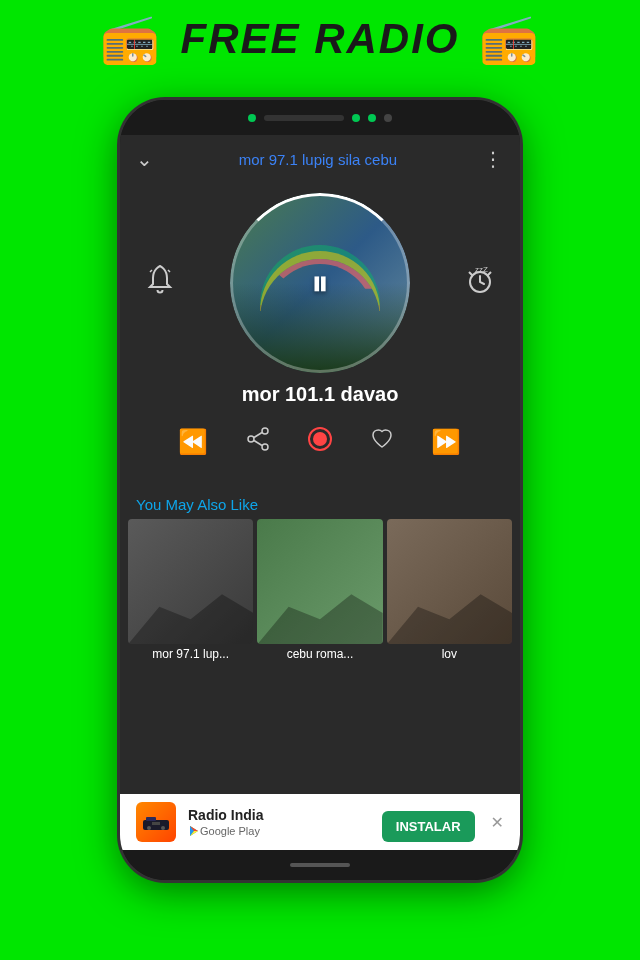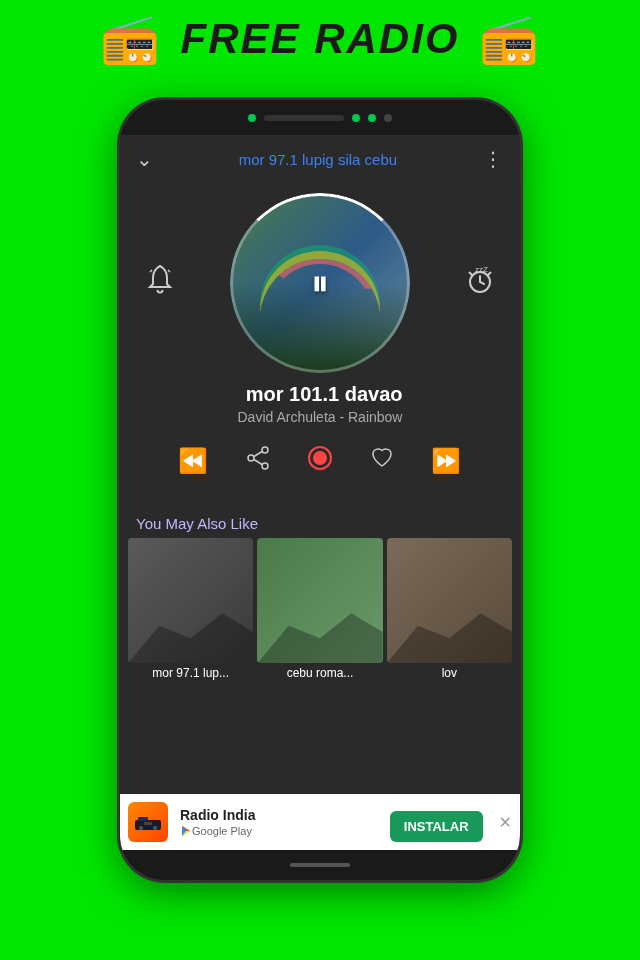--- a/index.html
+++ b/index.html
@@ -188,21 +188,21 @@
     .trees-bg {
       position: absolute;
       bottom: 0;
       width: 100%;
       height: 50%;
       background: linear-gradient(180deg, transparent 0%, #1a3a1a 100%);
     }
 
     
     .song-info {
-      text-align: right;
+      text-align: left;
       margin: 10px 8px 5px;
     }
     .station-name {
       color: #fff;
       font-size: 20px;
       font-weight: bold;
     }
     .song-name {
       color: #aaa;
       font-size: 14px;
@@ -226,21 +226,21 @@
       color: #ff4444;
       font-size: 22px;
     }
     .ctrl-btn.heart {
       color: #ccc;
       font-size: 22px;
     }
 
     
     .section-title {
-      color: #c4b5fd;
+      color: #0ea5e9;
       font-size: 15px;
       padding: 8px 16px 6px;
       background: #2a2a2a;
     }
 
     
     .thumbnails-row {
       display: flex;
       gap: 4px;
       padding: 0 8px;
@@ -280,21 +280,21 @@
       overflow: hidden;
       text-overflow: ellipsis;
     }
 
     
     .ad-banner {
       margin-top: auto;
       background: #fff;
       display: flex;
       align-items: center;
-      padding: 8px 8px;
+      padding: 8px 16px;
       gap: 12px;
       flex-shrink: 0;
     }
     .ad-logo {
       width: 40px;
       height: 40px;
       border-radius: 6px;
       background: linear-gradient(135deg, #ff8800, #ff4400);
       display: flex;
       align-items: center;
@@ -405,21 +405,20 @@
             <circle cx="18" cy="20" r="10" stroke="#ccc" stroke-width="2" fill="none"></circle>
             <path d="M18 14 L18 20 L22 22" stroke="#ccc" stroke-width="2" stroke-linecap="round"></path>
             <path d="M7 10 L11 14 M25 14 L29 10" stroke="#ccc" stroke-width="2"></path>
             <text x="13" y="10" fill="#ccc" font-size="8">zzZ</text>
           </svg>
         </div>
       </div>
 
       <div class="song-info">
         <div class="station-name">mor 101.1 davao</div>
-        <div class="song-name">David Archuleta - Rainbow</div>
       </div>
 
       <div class="control-buttons">
         <span class="ctrl-btn">⏪</span>
         <span class="ctrl-btn">
           <svg width="26" height="26" viewBox="0 0 26 26" fill="none">
             <circle cx="20" cy="5" r="3" stroke="#ccc" stroke-width="1.5" fill="none"></circle>
             <circle cx="6" cy="13" r="3" stroke="#ccc" stroke-width="1.5" fill="none"></circle>
             <circle cx="20" cy="21" r="3" stroke="#ccc" stroke-width="1.5" fill="none"></circle>
             <line x1="9" y1="11.5" x2="17" y2="6.5" stroke="#ccc" stroke-width="1.5"></line>

